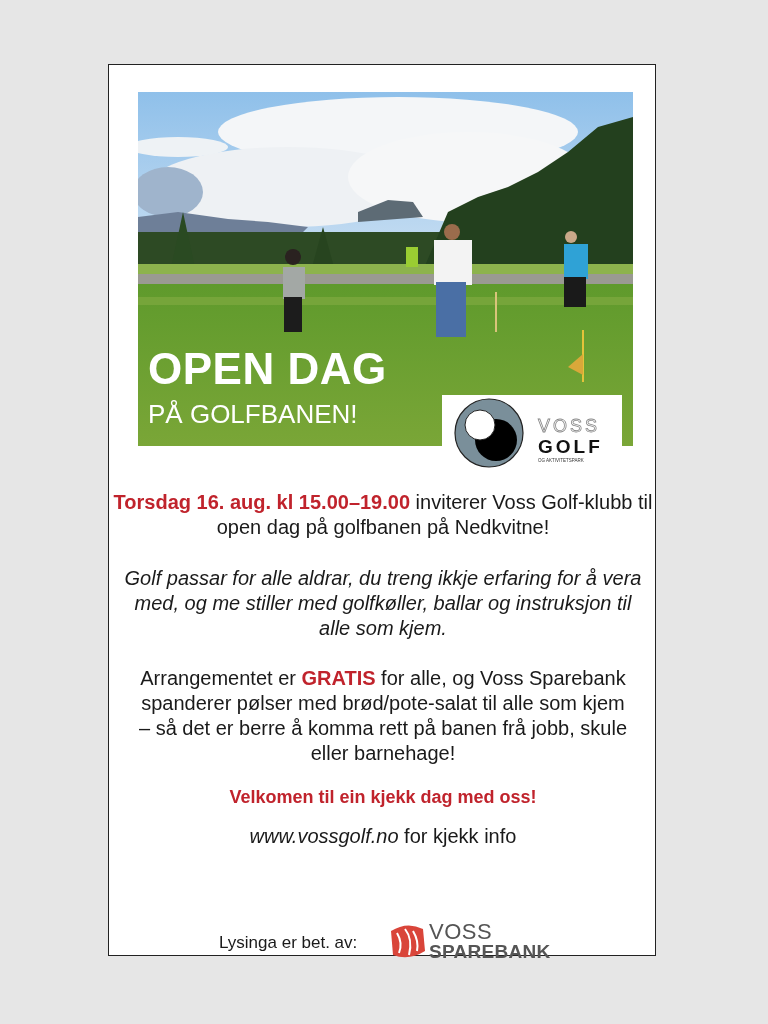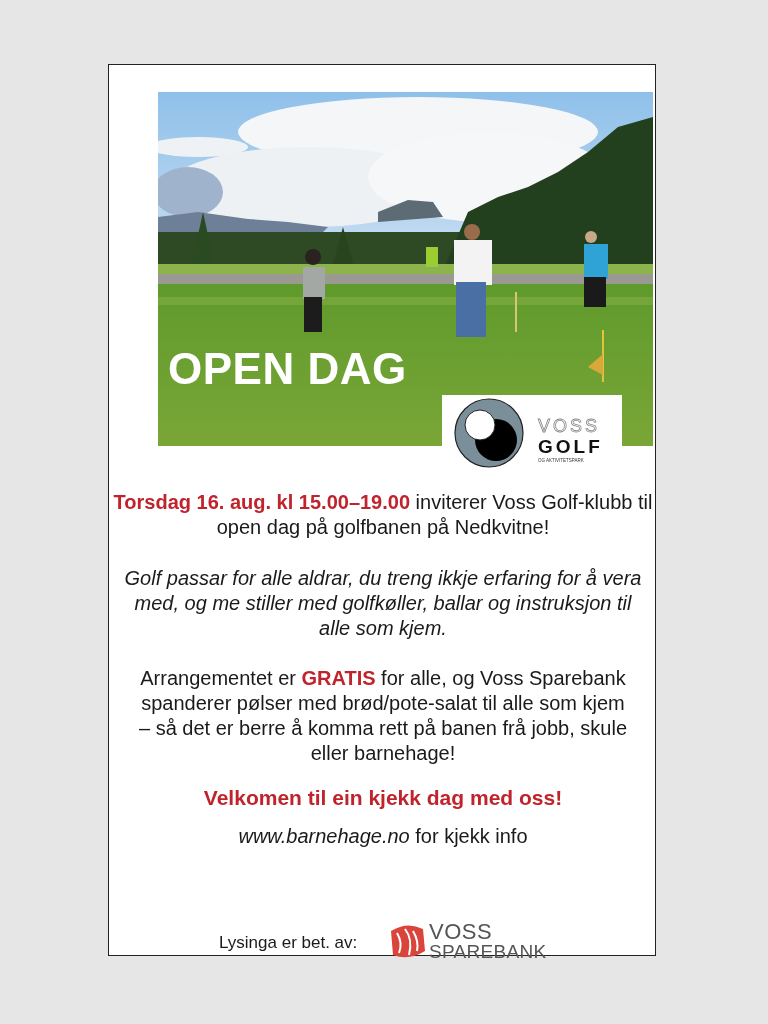--- a/index.html
+++ b/index.html
@@ -1,36 +1,36 @@
 <!DOCTYPE html>
 <html><head>
 <meta charset="utf-8">
 <style>
   html,body{margin:0;padding:0;}
   body{width:768px;height:1024px;background:#e6e6e6;position:relative;overflow:hidden;font-family:"Liberation Sans",sans-serif;}
   .card{position:absolute;left:108px;top:64px;width:548px;height:892px;background:#fff;border:1.5px solid #222;box-sizing:border-box;}
-  .photo{position:absolute;left:29px;top:27px;width:495px;height:354px;overflow:hidden;background:#7ea63a;margin-left:20px;}
+  .photo{position:absolute;left:29px;top:27px;width:495px;height:354px;overflow:hidden;background:#7ea63a;}
   .photo svg{position:absolute;left:0;top:0;}
   .headline{position:absolute;left:10px;top:255px;color:#fff;font-weight:bold;font-size:44px;letter-spacing:0.5px;line-height:44px;}
   .subhead{position:absolute;left:10px;top:307px;color:#fff;font-size:26px;line-height:30px;}
   .logo-box{position:absolute;left:333px;top:330px;width:180px;height:78px;background:#fff;}
   .logo-box svg{position:absolute;left:0;top:0;}
   .body{position:absolute;left:0;top:425px;width:548px;text-align:center;color:#1a1a1a;font-size:20px;line-height:25px;}
   .p1{margin:0 0 26px 0;}
   .p2{margin:0 0 25px 0;font-style:italic;}
   .p3{margin:0 0 19px 0;}
   .red{color:#c0232c;font-weight:bold;margin-top:12px;}
-  .welcome{margin:0 0 14px 0;color:#c0232c;font-weight:bold;font-size:21px;}
+  .welcome{margin:0 0 14px 0;color:#c0232c;font-weight:bold;font-size:18px;}
   .web{margin:0;}
   .web i{font-style:italic;}
   .sponsor{position:absolute;left:110px;top:828px;width:340px;height:44px;margin-top:28px;}
   .sponsor-label{position:absolute;left:0;top:12px;font-size:17px;color:#1a1a1a;}
   .sponsor svg{position:absolute;left:168px;top:0;}
   .sb-voss{position:absolute;left:210px;top:0px;font-size:22px;color:#555;letter-spacing:0.5px;line-height:22px;}
-  .sb-spare{position:absolute;left:210px;top:20px;font-size:19px;color:#555;letter-spacing:0.3px;line-height:22px;}
+  .sb-spare{position:absolute;left:210px;top:20px;font-size:19px;color:#555;letter-spacing:0.3px;line-height:22px;font-weight:bold;}
 </style>
 </head>
 <body>
 
 <div class="card">
 
   <div class="photo">
     <svg width="495" height="354" viewBox="0 0 495 354">
       <defs>
         <linearGradient id="sky" x1="0" y1="0" x2="0" y2="1">
@@ -73,20 +73,21 @@
         <rect x="426" y="152" width="24" height="35" fill="#2fa2d6"></rect>
         <circle cx="433" cy="145" r="6" fill="#c9a889"></circle>
         <rect x="426" y="185" width="22" height="30" fill="#1a1a1a"></rect>
       </g>
       <line x1="358" y1="200" x2="358" y2="240" stroke="#d9c47a" stroke-width="2"></line>
       <line x1="445" y1="238" x2="445" y2="290" stroke="#e4c33a" stroke-width="2"></line>
       <polygon points="445,262 430,275 445,283" fill="#d9a83a"></polygon>
       <rect x="268" y="155" width="12" height="20" fill="#9acd32"></rect>
     </svg>
     <div class="headline">OPEN DAG</div>
+    <div class="subhead">PÅ GOLFBANEN!</div>
   </div>
 
   <div class="logo-box">
     <svg width="180" height="78" viewBox="0 0 180 78">
       <circle cx="47" cy="38" r="34" fill="#7a8f9a" stroke="#222" stroke-width="1.2"></circle>
       <circle cx="54" cy="45" r="21" fill="#000"></circle>
       <circle cx="38" cy="30" r="15" fill="#fff" stroke="#222" stroke-width="1"></circle>
       <text x="96" y="37" font-family="Liberation Sans, sans-serif" font-size="18" fill="#fff" stroke="#888" stroke-width="0.8" letter-spacing="3">VOSS</text>
       <text x="96" y="58" font-family="Liberation Sans, sans-serif" font-size="19" font-weight="bold" fill="#111" letter-spacing="3">GOLF</text>
       <text x="96" y="67" font-family="Liberation Sans, sans-serif" font-size="4.5" fill="#333">OG AKTIVITETSPARK</text>
@@ -96,21 +97,21 @@
   <div class="body">
     <p class="p1">
       <span class="red">Torsdag 16. aug. kl 15.00–19.00</span><span> inviterer Voss Golf-klubb til open dag på golfbanen på Nedkvitne!</span>
     </p>
     <p class="p2" style="padding:0 10px;">Golf passar for alle aldrar, du treng ikkje erfaring for å vera med, og me stiller med golfkøller, ballar og instruksjon til alle som kjem.</p>
     <p class="p3" style="padding:0 28px;">
       <span>Arrangementet er </span><span class="red">GRATIS</span><span> for alle, og Voss Sparebank spanderer pølser med brød/pote-salat til alle som kjem – så det er berre å komma rett på banen frå jobb, skule eller barnehage!</span>
     </p>
     <p class="welcome">Velkomen til ein kjekk dag med oss!</p>
     <p class="web">
-      <i>www.barnehage.no</i><span> for kjekk info</span>
+      <i>www.vossgolf.no</i><span> for kjekk info</span>
     </p>
   </div>
 
   <div class="sponsor">
     <span class="sponsor-label">Lysinga er bet. av:</span>
     <svg width="40" height="40" viewBox="0 0 40 40">
       <path d="M4 10 Q20 0 36 8 L38 30 Q22 40 6 34 Z" fill="#d9453a"></path>
       <path d="M10 12 Q16 22 12 32 M18 8 Q26 18 22 34 M26 10 Q32 20 30 30" stroke="#fff" stroke-width="2" fill="none"></path>
     </svg>
     <span class="sb-voss">VOSS</span>

